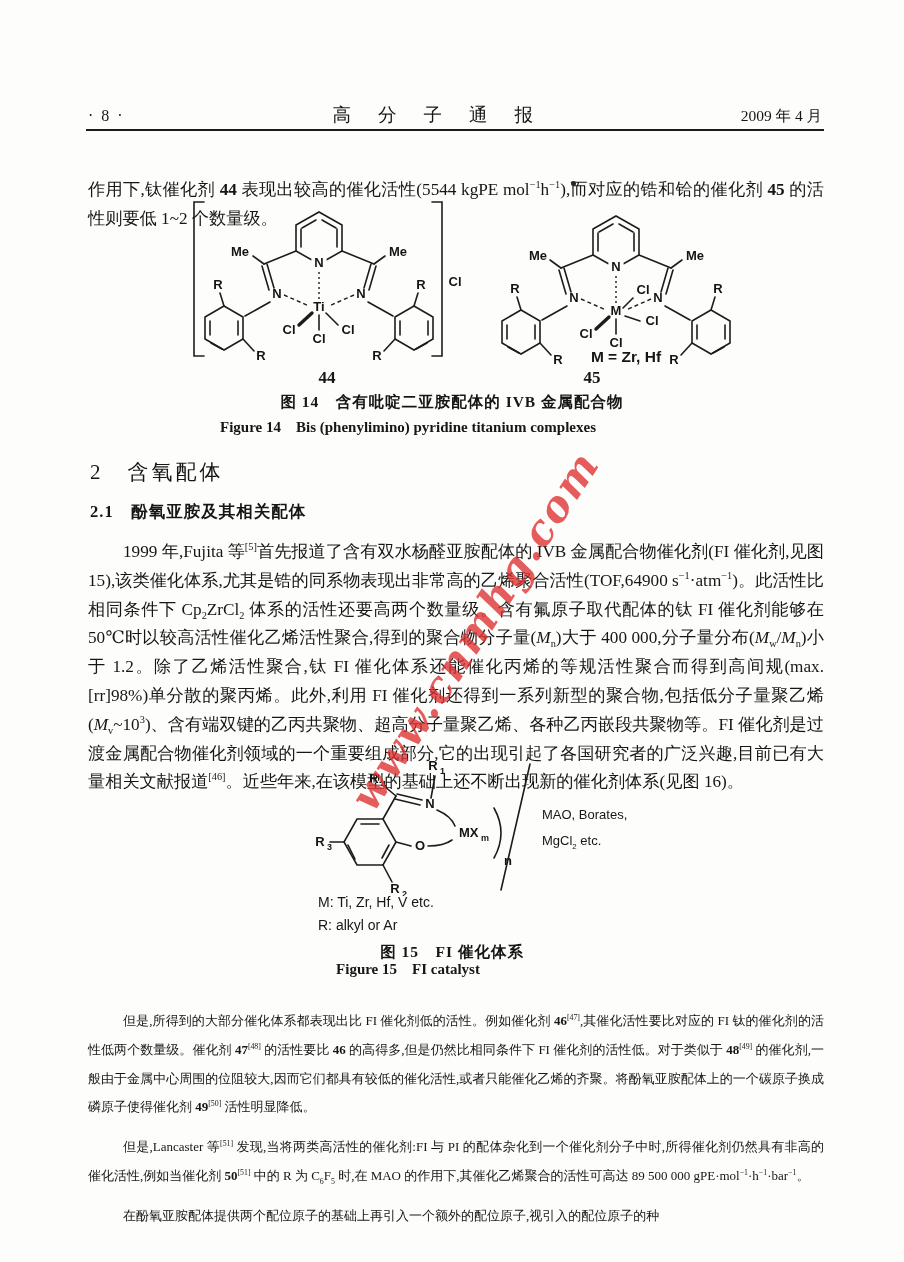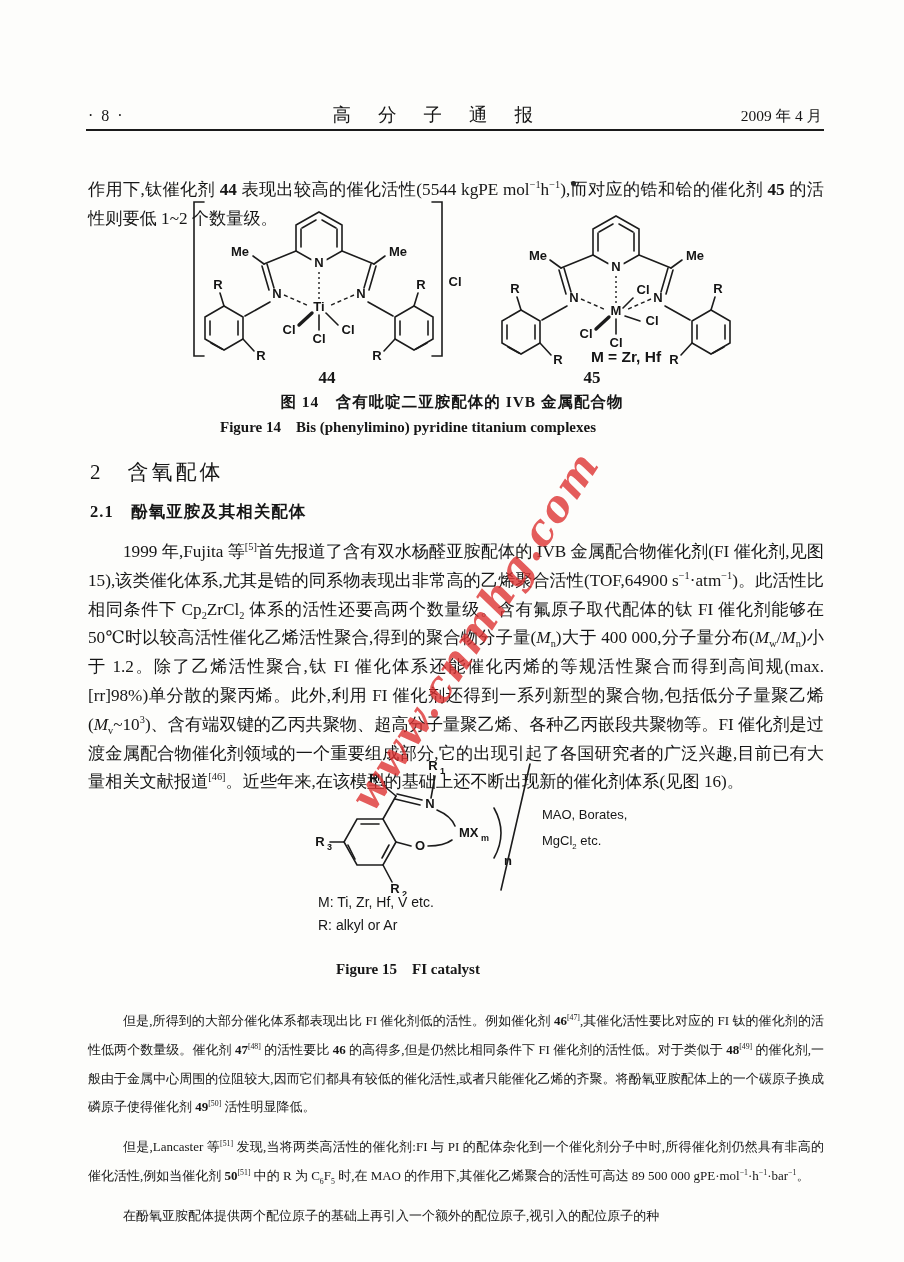--- a/index.html
+++ b/index.html
@@ -278,20 +278,21 @@
     </svg>
 
     <div class="side-note" style="left:542px;top:50px;">
       <div>MAO, Borates,</div>
       <div><span>MgCl</span><span class="seg-sub">2</span><span> etc.</span></div>
     </div>
 
     <div class="legend-line" style="left:318px;top:142px;">M: Ti, Zr, Hf, V etc.</div>
     <div class="legend-line" style="left:318px;top:165px;">R: alkyl or Ar</div>
 
+    <div class="cap-cn" style="top:190px;">图 15　FI 催化体系</div>
     <div class="cap-en" style="top:208px;">Figure 15　FI catalyst</div>
   </div>
 
   <div class="para" style="top:996px;">
     <p class="para-flow indent"><span>但是,所得到的大部分催化体系都表现出比 FI 催化剂低的活性。例如催化剂 </span><span class="seg-b">46</span><span class="seg-sup">[47]</span><span>,其催化活性要比对应的 FI 钛的催化剂的活性低两个数量级。催化剂 </span><span class="seg-b">47</span><span class="seg-sup">[48]</span><span> 的活性要比 </span><span class="seg-b">46</span><span> 的高得多,但是仍然比相同条件下 FI 催化剂的活性低。对于类似于 </span><span class="seg-b">48</span><span class="seg-sup">[49]</span><span> 的催化剂,一般由于金属中心周围的位阻较大,因而它们都具有较低的催化活性,或者只能催化乙烯的齐聚。将酚氧亚胺配体上的一个碳原子换成磷原子使得催化剂 </span><span class="seg-b">49</span><span class="seg-sup">[50]</span><span> 活性明显降低。</span></p>
     <p class="para-flow indent"><span>但是,Lancaster 等</span><span class="seg-sup">[51]</span><span> 发现,当将两类高活性的催化剂:FI 与 PI 的配体杂化到一个催化剂分子中时,所得催化剂仍然具有非高的催化活性,例如当催化剂 </span><span class="seg-b">50</span><span class="seg-sup">[51]</span><span> 中的 R 为 C</span><span class="seg-sub">6</span><span>F</span><span class="seg-sub">5</span><span> 时,在 MAO 的作用下,其催化乙烯聚合的活性可高达 89 500 000 gPE·mol</span><span class="seg-sup">−1</span><span>·h</span><span class="seg-sup">−1</span><span>·bar</span><span class="seg-sup">−1</span><span>。</span></p>
     <p class="para-flow indent"><span>在酚氧亚胺配体提供两个配位原子的基础上再引入一个额外的配位原子,视引入的配位原子的种</span></p>
   </div>
 
   <div class="watermark">

